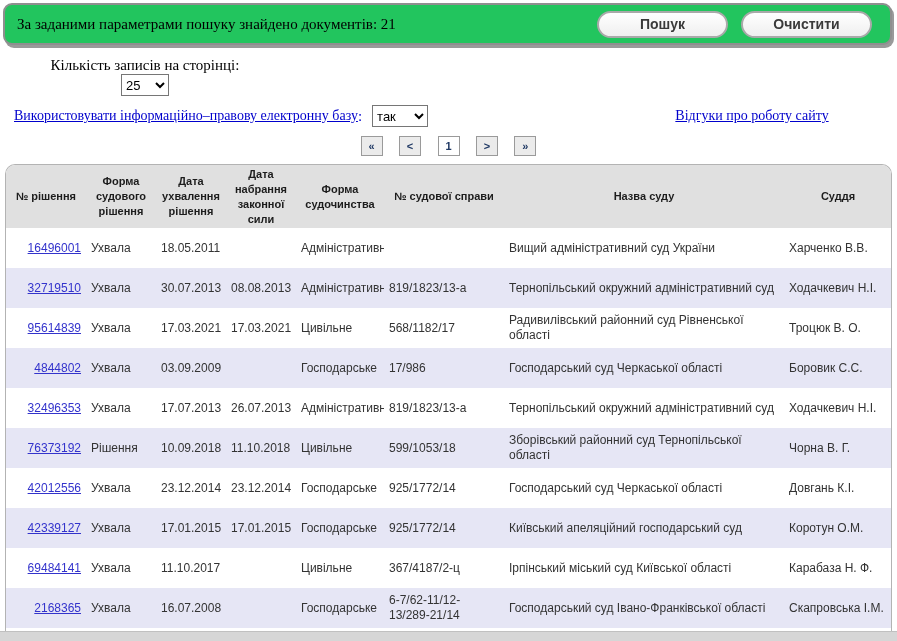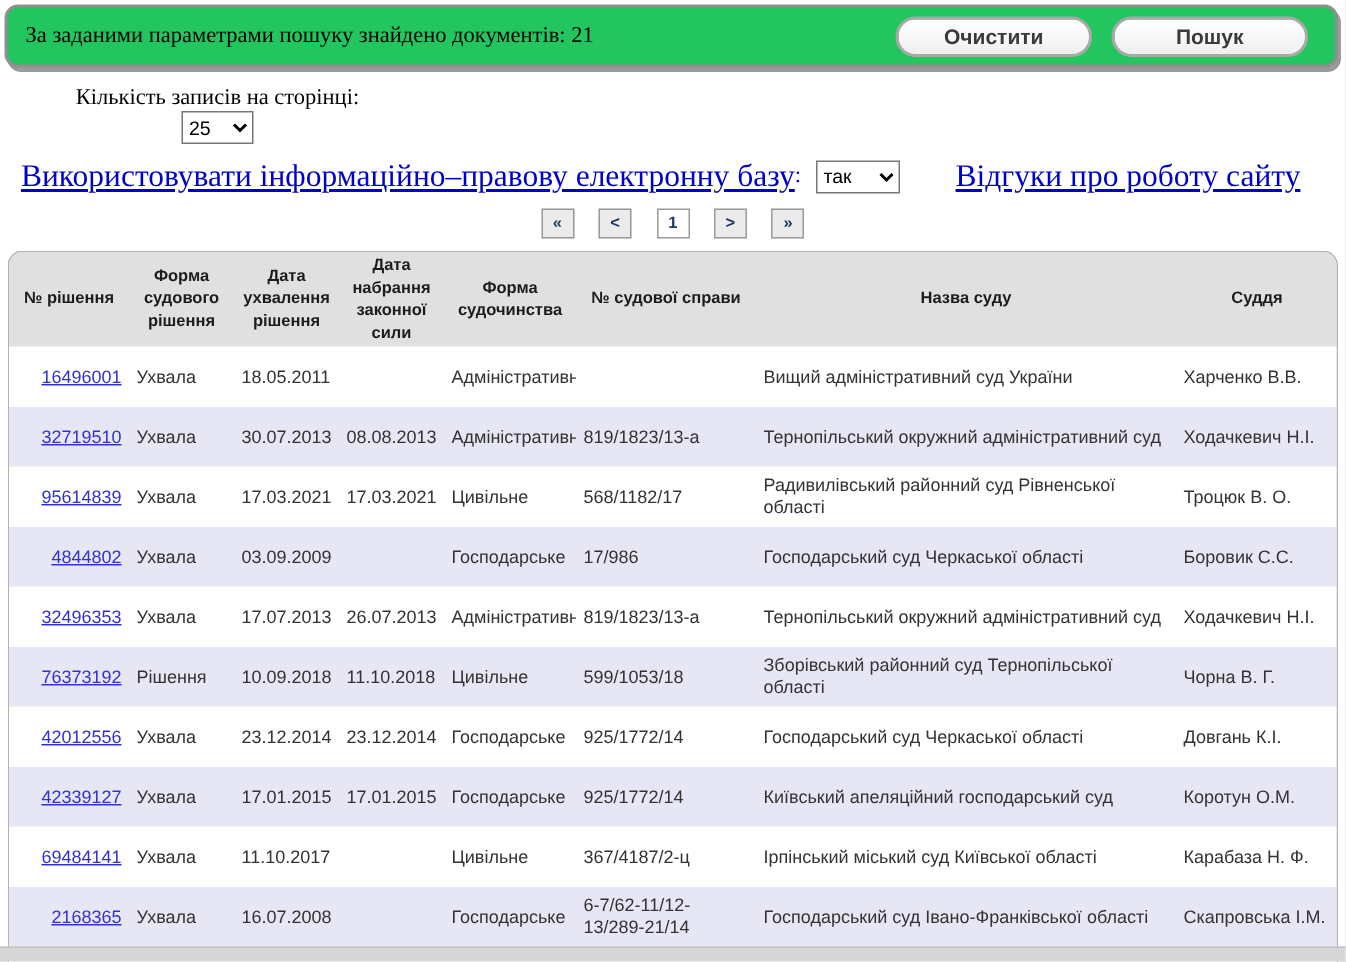--- a/index.html
+++ b/index.html
@@ -61,21 +61,21 @@
     color: #000;
     height: 22px;
     border: 1px solid #767676;
     background: #ffffff;
   }
   .sort-select { width: 272px; }
   .base-select { width: 56px; margin-left: 10px; }
   .perpage-select { width: 48px; }
   a.blue-link {
     font-family: "Liberation Serif", serif;
-    font-size: 21px;
+    font-size: 14px;
     color: #0000cc;
     text-decoration: underline;
     cursor: pointer;
   }
   .serif-colon { font-family: "Liberation Serif", serif; font-size: 15px; color: #0000cc; }
   
   .pagination { text-align: center; margin: 4px 0 8px 0; }
   .pg-btn {
     display: inline-block;
     min-width: 22px; height: 20px;
@@ -144,22 +144,22 @@
     background: #d6d6d6;
     border-top: 1px solid #c0c0c0;
   }
 </style>
 </head>
 <body>
 
 <div class="status-panel">
   <span class="status-text">За заданими параметрами пошуку знайдено документів: 21</span>
   <div class="status-buttons">
+    <button class="pill-btn">Пошук</button>
     <button class="pill-btn">Очистити</button>
-    <button class="pill-btn">Пошук</button>
   </div>
 </div>
 
 <div class="controls">
   <div class="controls-row">
     <div class="ctrl-right">
       <span class="serif-label">Кількість записів на сторінці:</span>
       <select class="perpage-select">
         <option>25</option>
       </select>

